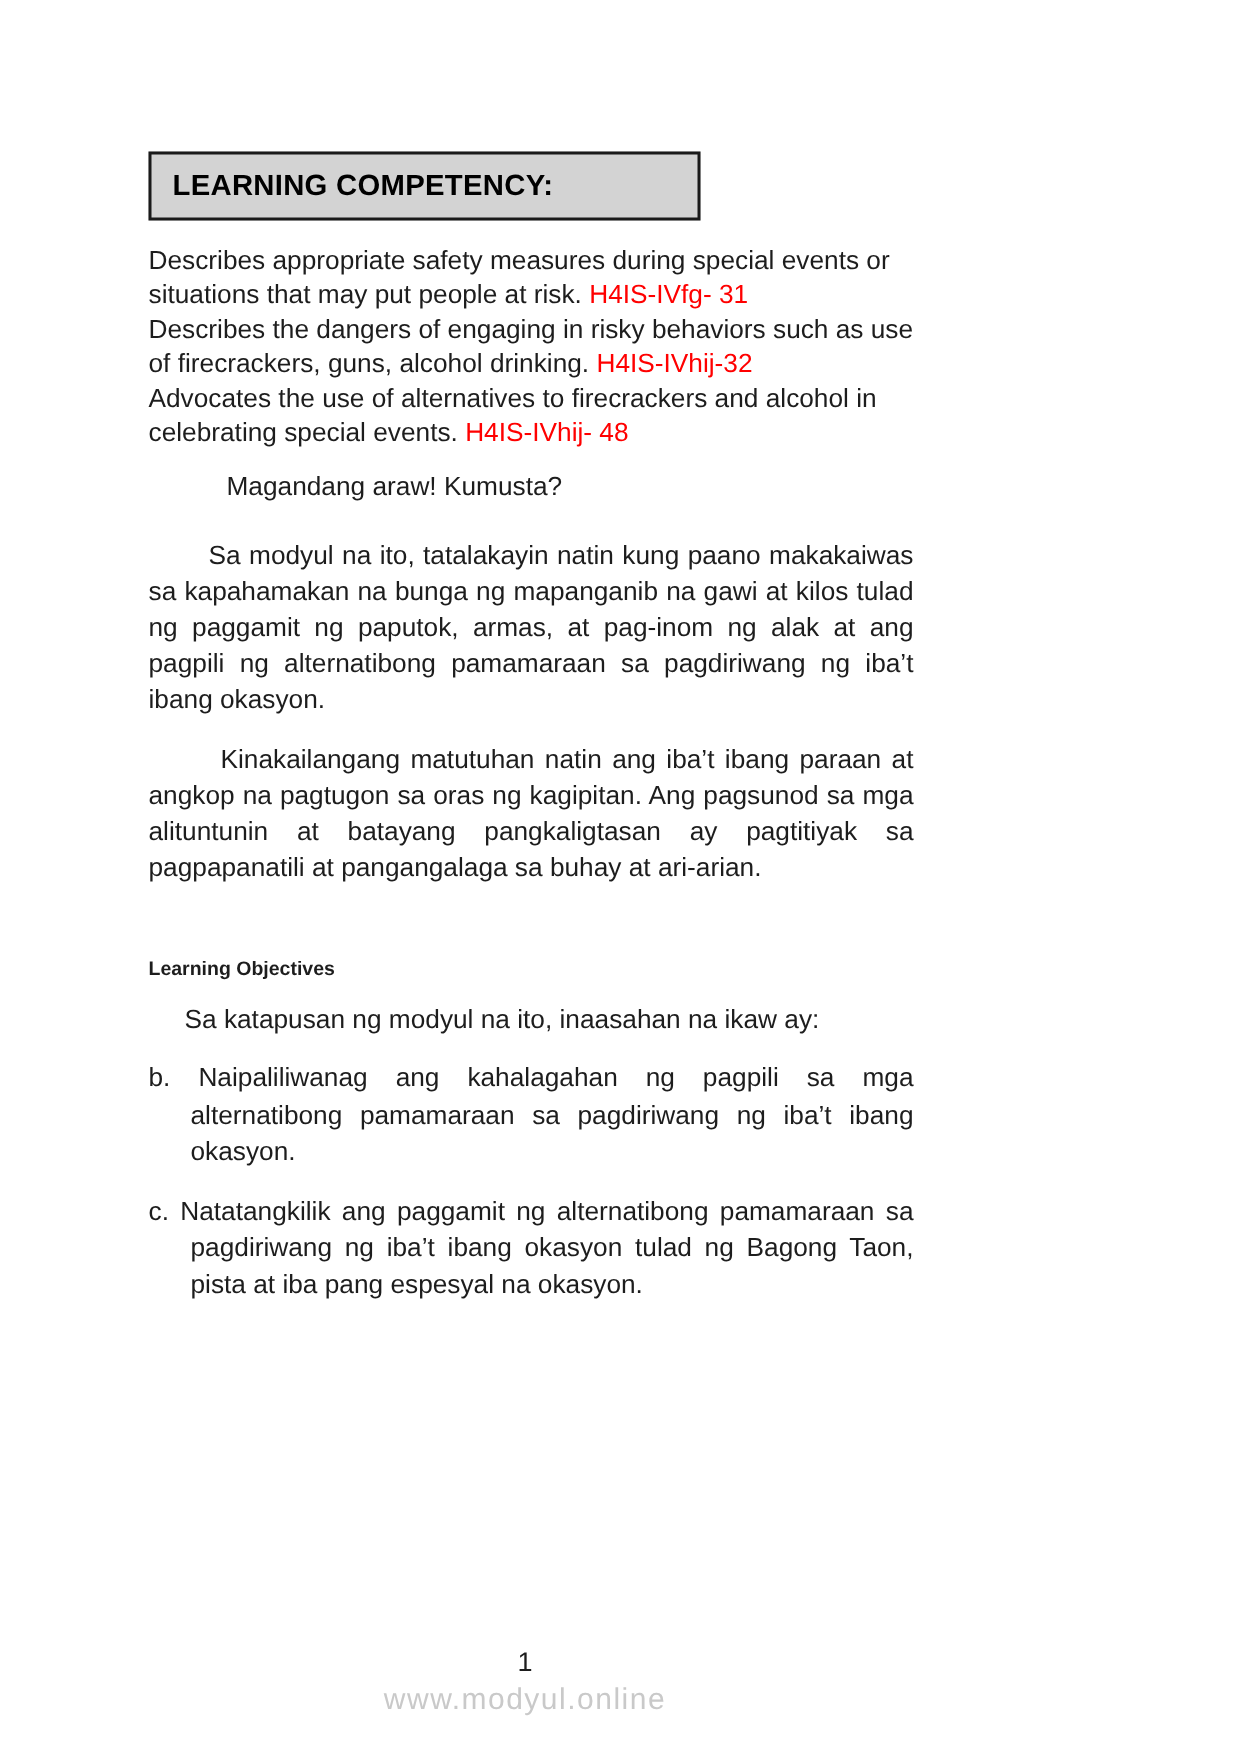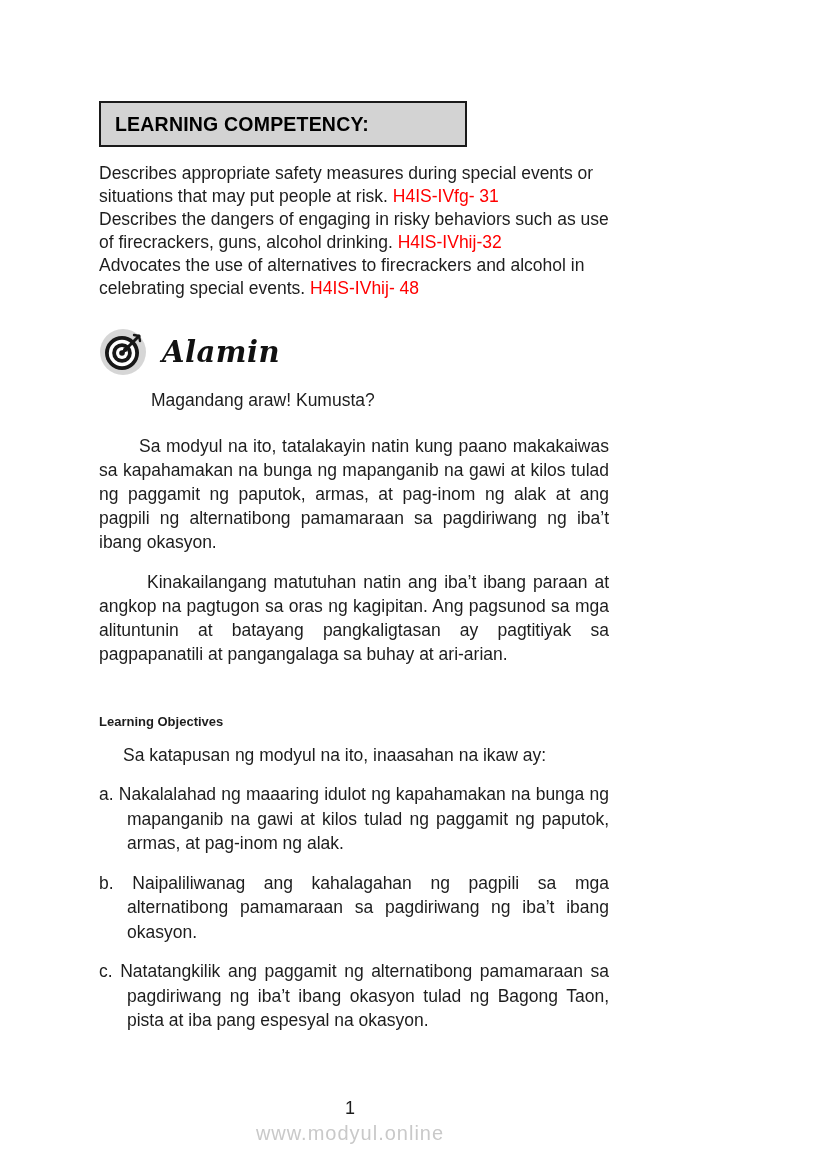--- a/index.html
+++ b/index.html
@@ -119,47 +119,29 @@
     <div class="lc-box">
       <span>LEARNING COMPETENCY:</span>
     </div>
 
     <div class="competencies">
       <p class="comp"><span>Describes appropriate safety measures during special events or situations that may put people at risk.</span> <span class="code">H4IS-IVfg- 31</span></p>
       <p class="comp"><span>Describes the dangers of engaging in risky behaviors such as use of firecrackers, guns, alcohol drinking.</span> <span class="code">H4IS-IVhij-32</span></p>
       <p class="comp"><span>Advocates the use of alternatives to firecrackers and alcohol in celebrating special events.</span> <span class="code">H4IS-IVhij- 48</span></p>
     </div>
 
-    <div class="alamin-header">
-      <span class="target-icon">
-        <svg viewBox="0 0 48 48" width="48" height="48" aria-hidden="true">
-          <circle cx="24" cy="24" r="23" fill="#d6d6d6"></circle>
-          <circle cx="23" cy="25" r="17" fill="#171717"></circle>
-          <circle cx="23" cy="25" r="13.2" fill="#ffffff"></circle>
-          <circle cx="23" cy="25" r="9.8" fill="#171717"></circle>
-          <circle cx="23" cy="25" r="6" fill="#ffffff"></circle>
-          <circle cx="23" cy="25" r="2.8" fill="#171717"></circle>
-          <line x1="23" y1="25" x2="40" y2="8" stroke="#171717" stroke-width="3" stroke-linecap="round"></line>
-          <line x1="35" y1="7" x2="40" y2="8" stroke="#171717" stroke-width="2.4" stroke-linecap="round"></line>
-          <line x1="41" y1="13" x2="40" y2="8" stroke="#171717" stroke-width="2.4" stroke-linecap="round"></line>
-          <path d="M23 25 L29 23 L25 19 Z" fill="#171717"></path>
-        </svg>
-      </span>
-      <span class="alamin-title">Alamin</span>
-    </div>
 
     <p class="greeting">Magandang araw! Kumusta?</p>
 
     <p class="body-par p1">Sa modyul na ito, tatalakayin natin kung paano makakaiwas sa kapahamakan na bunga ng mapanganib na gawi at kilos tulad ng paggamit ng paputok, armas, at pag-inom ng alak at ang pagpili ng alternatibong pamamaraan sa pagdiriwang ng iba’t ibang okasyon.</p>
     <p class="body-par p2">Kinakailangang matutuhan natin ang iba’t ibang paraan at angkop na pagtugon sa oras ng kagipitan. Ang pagsunod sa mga alituntunin at batayang pangkaligtasan ay pagtitiyak sa pagpapanatili at pangangalaga sa buhay at ari-arian.</p>
 
     <h3 class="obj-head">Learning Objectives</h3>
     <p class="obj-intro">Sa katapusan ng modyul na ito, inaasahan na ikaw ay:</p>
 
-    <p class="obj-item"><span>a.</span> <span>Nakalalahad ng maaaring idulot ng kapahamakan na bunga ng mapanganib na gawi at kilos tulad ng paggamit ng paputok, armas, at pag-inom ng alak.</span></p>
     <p class="obj-item"><span>b.</span> <span>Naipaliliwanag ang kahalagahan ng pagpili sa mga alternatibong pamamaraan sa pagdiriwang ng iba’t ibang okasyon.</span></p>
     <p class="obj-item"><span>c.</span> <span>Natatangkilik ang paggamit ng alternatibong pamamaraan sa pagdiriwang ng iba’t ibang okasyon tulad ng Bagong Taon, pista at iba pang espesyal na okasyon.</span></p>
 
   </div>
 
   <div class="footer">
     <div class="page-num">1</div>
     <div class="watermark">www.modyul.online</div>
   </div>
 </div>

